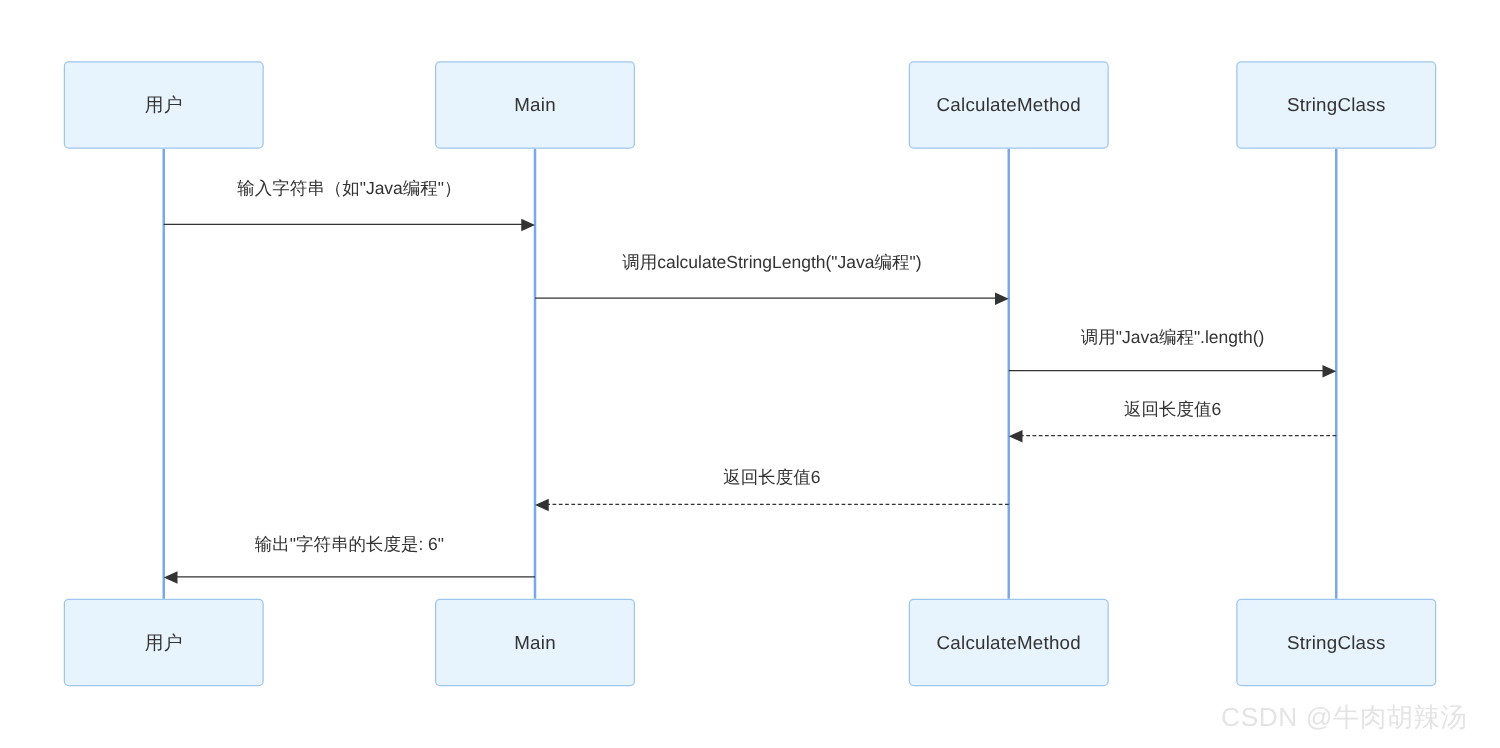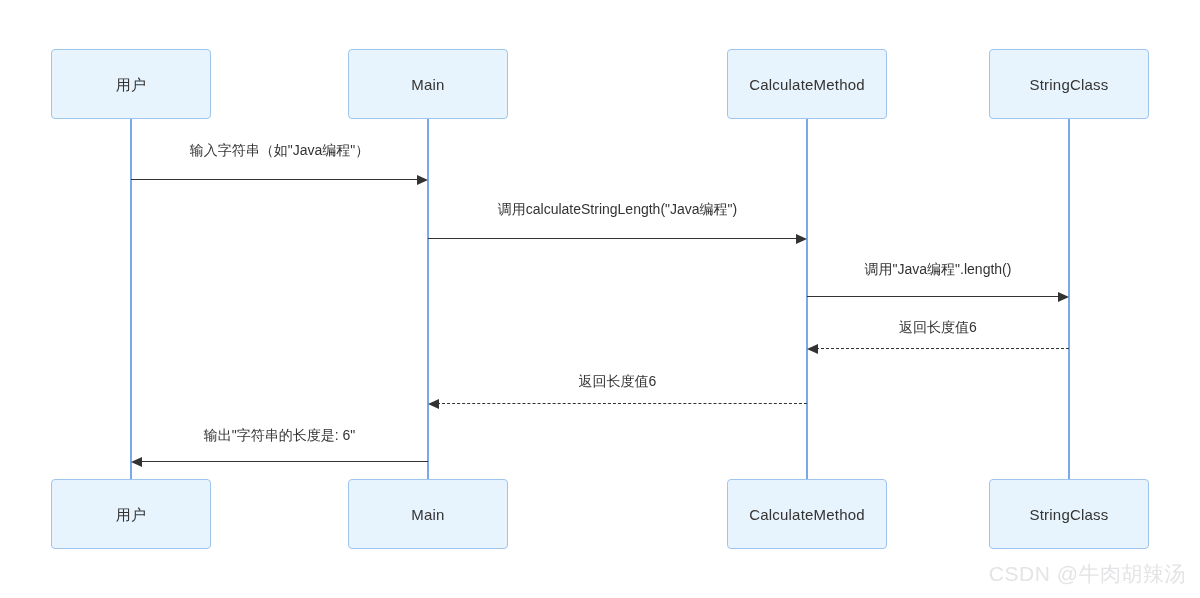--- a/index.html
+++ b/index.html
@@ -65,21 +65,21 @@
     border-bottom: 5px solid transparent;
     border-left: 11px solid #333333;
   }
   .arrowhead.left {
     border-top: 5px solid transparent;
     border-bottom: 5px solid transparent;
     border-right: 11px solid #333333;
   }
   #watermark {
     position: absolute;
-    right: 14px;
+    right: 26px;
     bottom: 8px;
     font-size: 21px;
     color: #e4e4e6;
     white-space: nowrap;
     letter-spacing: 0.5px;
     text-align: center;
   }
 </style>
 </head>
 <body>

